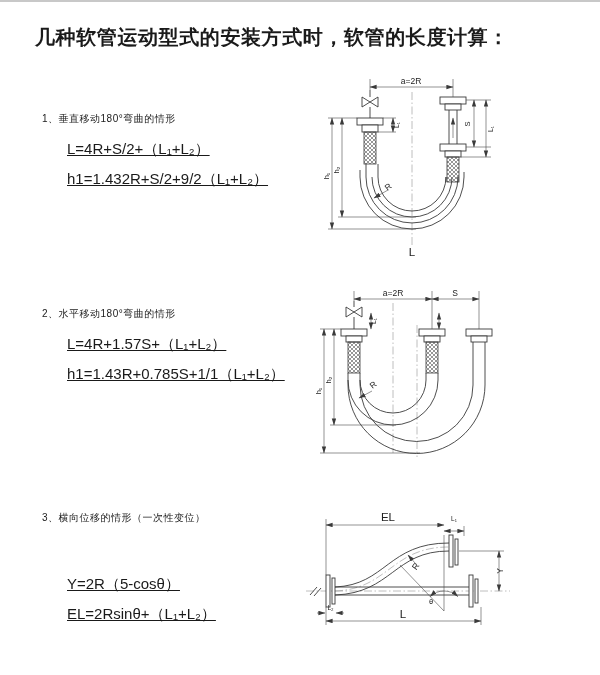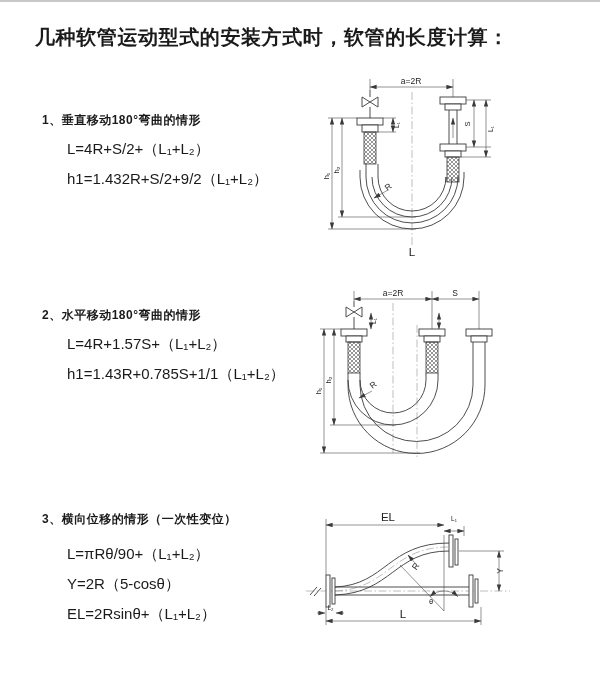--- a/index.html
+++ b/index.html
@@ -1,22 +1,22 @@
 <!DOCTYPE html>
 <html><head>
 <meta charset="utf-8">
 <style>
   html,body{margin:0;padding:0;}
   body{width:600px;height:675px;background:#fbfbfb;position:relative;
        font-family:"Liberation Sans","DejaVu Sans",sans-serif;color:#1a1a1a;overflow:hidden;}
   .page{position:absolute;left:0;top:0;width:600px;height:675px;background:#fff;
         border-top:2px solid #c8c8c8;border-bottom:2px solid #c8c8c8;}
   .doc-title{position:absolute;left:35px;top:22px;font-size:20px;font-weight:600;letter-spacing:.6px;}
-  .sec-h{position:absolute;left:42px;font-size:12px;font-weight:700;letter-spacing:.5px;white-space:nowrap;}
-  .sec-f{position:absolute;left:67px;font-size:15px;white-space:nowrap;}
+  .sec-h{position:absolute;left:42px;font-size:10px;font-weight:400;letter-spacing:.5px;white-space:nowrap;}
+  .sec-f{position:absolute;left:67px;font-size:15px;white-space:nowrap;text-decoration:underline;}
   .diag{position:absolute;}
   svg{display:block;}
   svg text{font-family:"Liberation Sans","DejaVu Sans",sans-serif;fill:#222;}
   .ln{stroke:#3a3a3a;fill:none;stroke-width:.9;}
   .fl{fill:#fff;stroke:#3a3a3a;stroke-width:.9;}
   .hz{fill:url(#hatch);stroke:#3a3a3a;stroke-width:.8;}
   .dim{stroke:#4a4a4a;fill:none;stroke-width:.6;}
   .cl{stroke:#8a8a8a;fill:none;stroke-width:.55;stroke-dasharray:8 2.5 1.5 2.5;}
   .t6{font-size:6.5px;} .t7{font-size:7.5px;} .t8{font-size:8.5px;} .t11{font-size:11.5px;}
 </style>
@@ -40,21 +40,20 @@
 
   <div class="sec-h" style="top:110px">1、垂直移动180°弯曲的情形</div>
   <div class="sec-f" style="top:138px">L=4R+S/2+（L₁+L₂）</div>
   <div class="sec-f" style="top:168px">h1=1.432R+S/2+9/2（L₁+L₂）</div>
 
   <div class="sec-h" style="top:305px">2、水平移动180°弯曲的情形</div>
   <div class="sec-f" style="top:333px">L=4R+1.57S+（L₁+L₂）</div>
   <div class="sec-f" style="top:363px">h1=1.43R+0.785S+1/1（L₁+L₂）</div>
 
   <div class="sec-h" style="top:509px">3、横向位移的情形（一次性变位）</div>
-  <div class="sec-f" style="top:543px">L=πRθ/90+（L₁+L₂）</div>
   <div class="sec-f" style="top:573px">Y=2R（5-cosθ）</div>
   <div class="sec-f" style="top:603px">EL=2Rsinθ+（L₁+L₂）</div>
 
   <div class="diag" style="left:310px;top:70px">
   <svg width="280" height="188" viewBox="0 0 280 188">
     <g>
       <path class="cl" d="M102,20 V173"></path>
     </g>
     <g>
       <path class="ln" d="M50,98 V105 A52,52 0 0 0 154,105 V100"></path>

